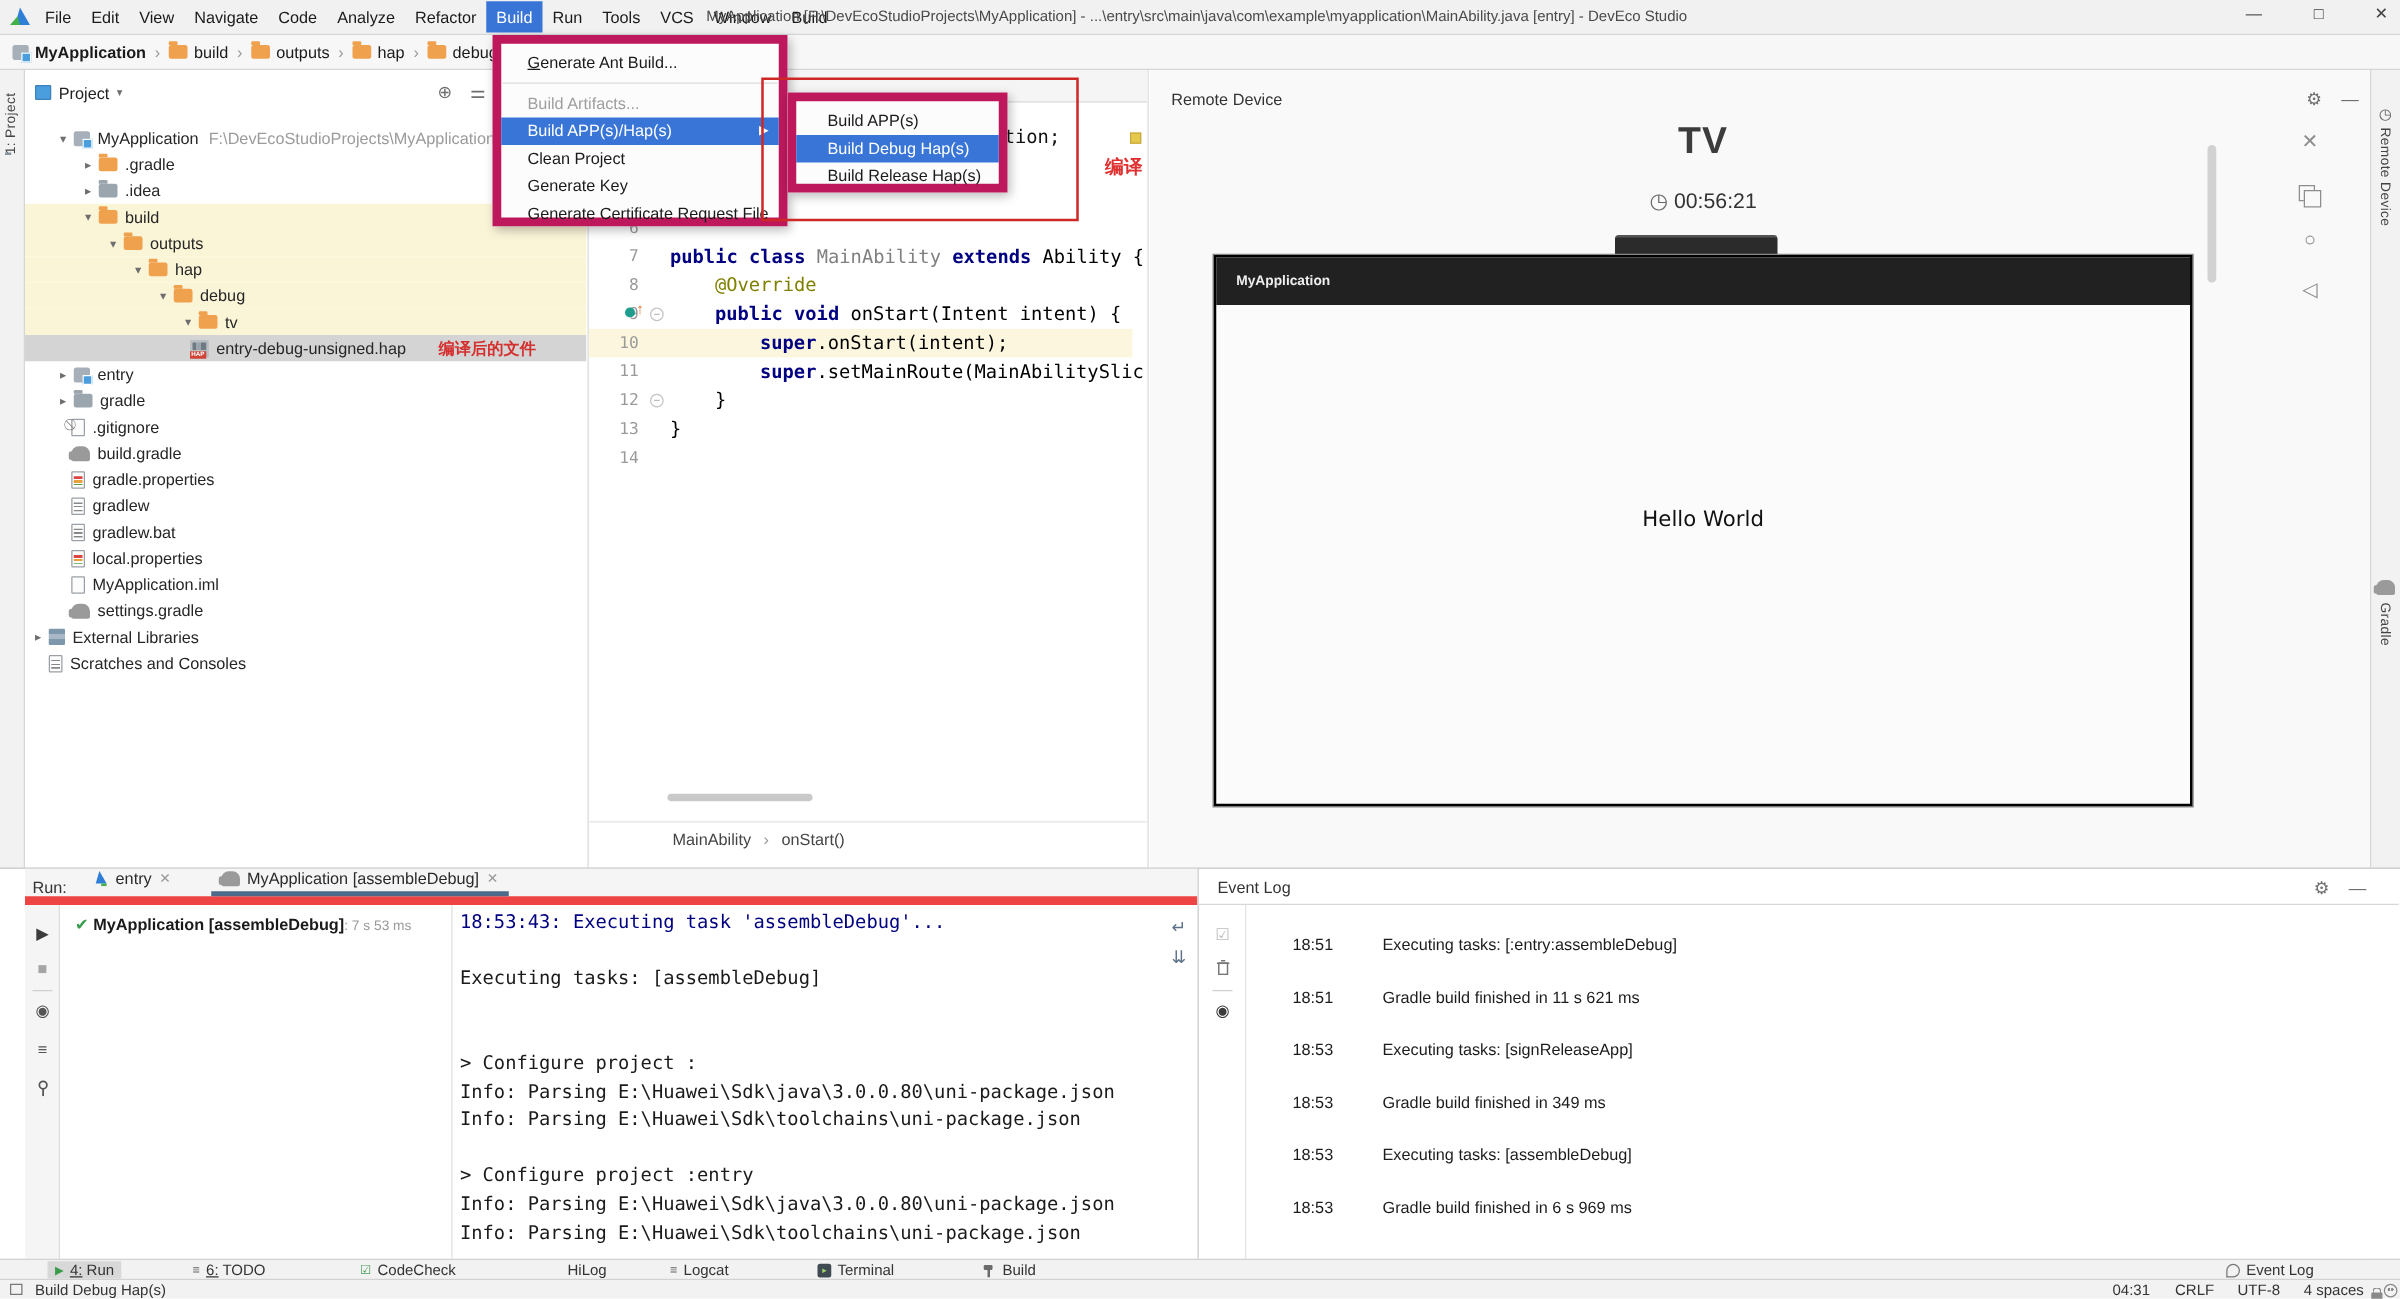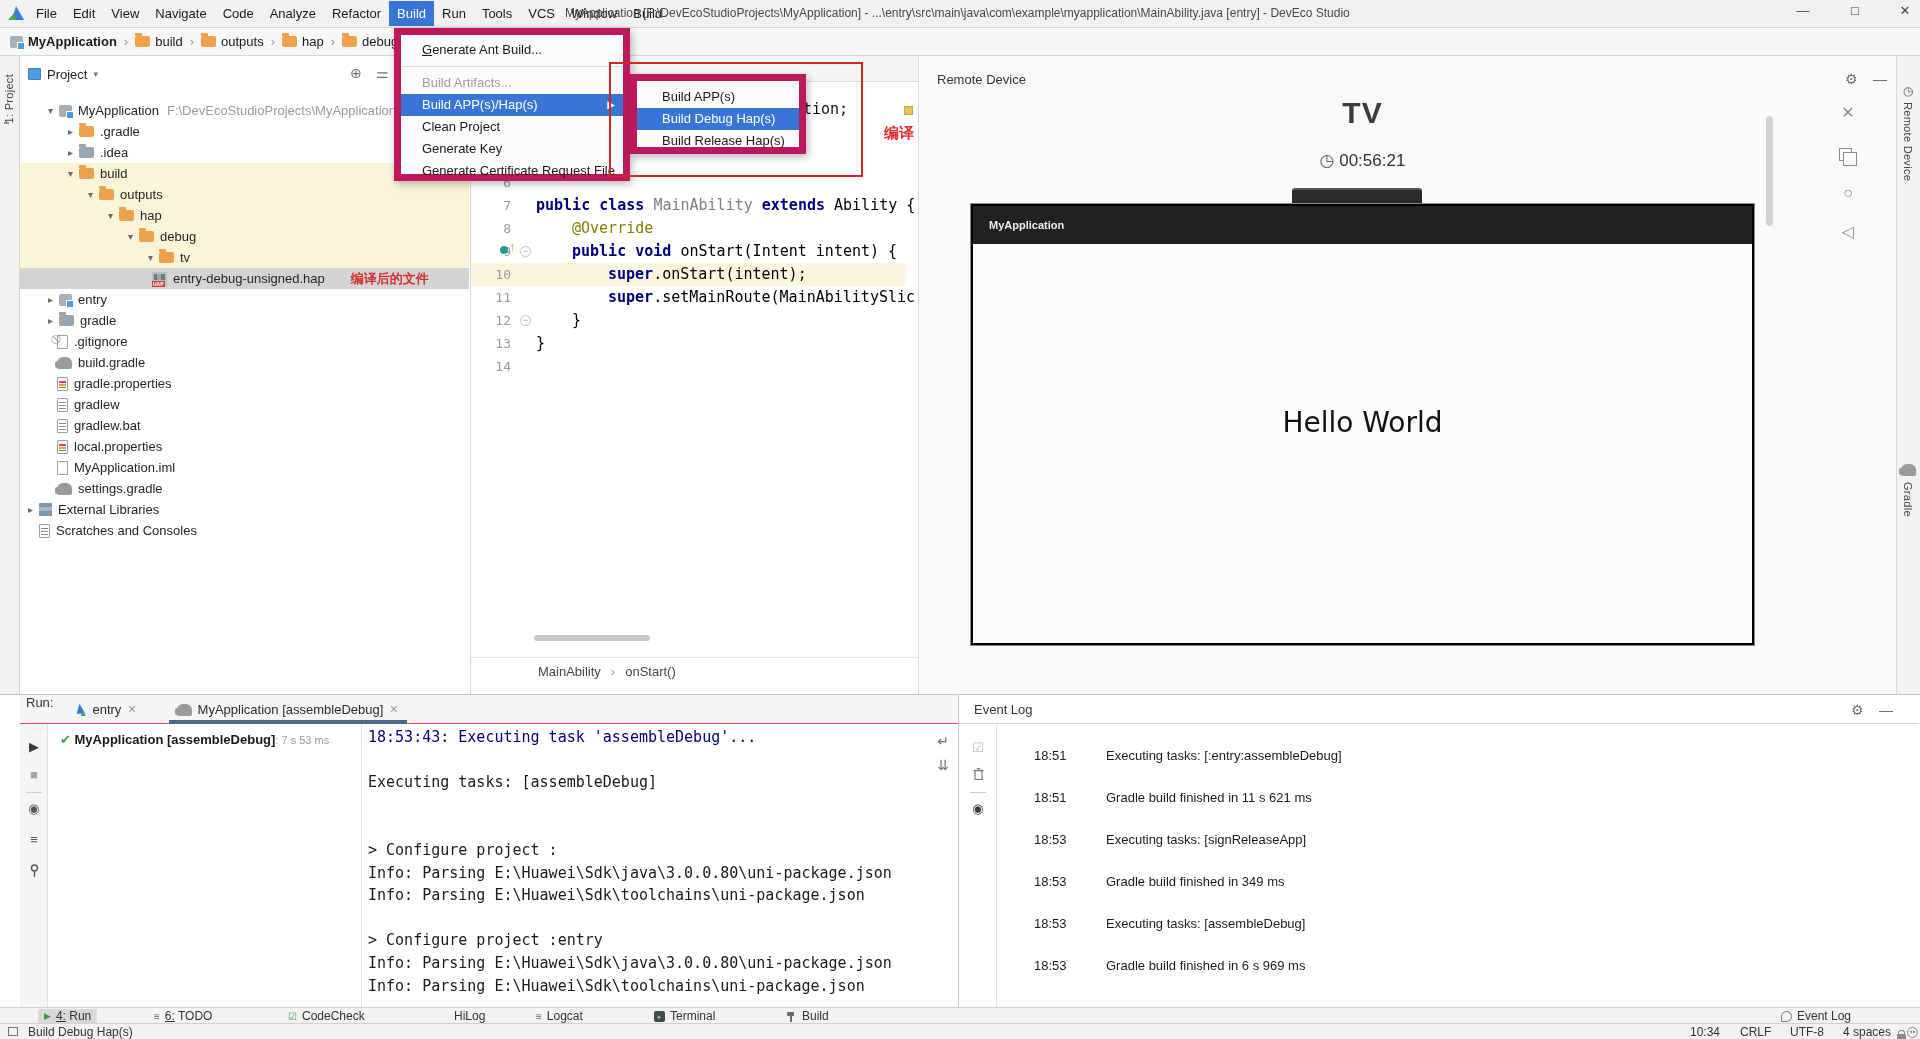--- a/index.html
+++ b/index.html
@@ -96,32 +96,32 @@
   #red-note{left:884px;top:124px;color:#e03030;font-weight:bold;font-size:15px;z-index:61}
 
   
   #remote{left:920px;top:56px;width:976px;height:638px;background:#f9f9f9}
   #remote-hdr{left:17px;top:16px;font-size:13px;color:#333}
   #tv-title{left:51px;top:40px;width:783px;text-align:center;font-size:30px;font-weight:bold;color:#3c3c3c;letter-spacing:1px}
   #tv-timer{left:51px;top:94px;width:783px;text-align:center;font-size:17px;color:#333}
   #tv-bezel{left:372px;top:132px;width:130px;height:18px;background:#2b2b2b;border-radius:3px 3px 0 0;border-top:2px solid #555}
   #emu{left:51px;top:148px;width:783px;height:441px;background:#fbfbfb;border:2px solid #000;box-shadow:0 0 0 1px #888}
   #emu-titlebar{left:0;top:0;width:779px;height:38px;background:#212121;color:#eee;display:flex;align-items:center;padding-left:16px;font-size:11px;font-weight:bold}
-  #emu-content{left:0;top:200px;width:779px;text-align:center;font-size:28px;color:#111;font-family:"DejaVu Sans",sans-serif}
+  #emu-content{left:0;top:200px;width:779px;text-align:center;font-size:17px;color:#111;font-family:"DejaVu Sans",sans-serif}
   #remote-scroll{left:846px;top:60px;width:7px;height:110px;background:#d2d2d2;border-radius:4px}
   .devbtn{left:916px;width:24px;text-align:center;color:#8d8d8d;font-size:16px}
   #rotate-ic{left:919px;top:92px;width:13px;height:13px;border:1px solid #8d8d8d}
   #rotate-ic:after{content:"";position:absolute;left:3px;top:3px;width:12px;height:12px;border:1px solid #8d8d8d;background:#f9f9f9}
 
   
   #rightstrip{left:1896px;top:56px;width:24px;height:951px;background:#f2f2f2;border-left:1px solid #d6d6d6}
 
   
   #runpanel{left:0;top:694px;width:958px;height:313px;background:#fff;border-top:1px solid #c2c2c2}
-  #run-hdr{left:20px;top:0;width:938px;height:29px;background:#f5f5f5;border-bottom:1px solid #ef4444;display:flex;align-items:flex-start}
+  #run-hdr{left:20px;top:0;width:938px;height:29px;background:#f5f5f5;border-bottom:7px solid #ef4444;display:flex;align-items:flex-end}
   .runtab{display:flex;align-items:center;gap:6px;padding:0 10px;height:29px;font-size:13px;color:#2a2a2a;position:relative}
   .tab-underline{position:absolute;left:2px;bottom:0;right:2px;height:4px;background:#4d6b89}
   .tabx{color:#9a9a9a;font-size:11px}
   #run-strip{left:20px;top:29px;width:28px;height:284px;background:#f5f5f5;border-right:1px solid #dedede}
   .rsic{left:0;width:28px;text-align:center;color:#555;font-size:13px}
   #run-tree{left:48px;top:29px;width:313px;height:284px}
   #run-node{left:12px;top:8px;white-space:nowrap;font-size:13px}
   #run-vdiv{left:361px;top:29px;width:1px;height:284px;background:#e0e0e0}
   #console{left:368px;top:31px;width:562px;height:278px;overflow:hidden;font-family:"DejaVu Sans Mono",monospace;font-size:15px;line-height:22.6px;white-space:pre}
   .navy{color:#000080}
@@ -560,19 +560,19 @@
   </div>
   <div class="abs twitem" style="left:1775px">
     <span class="balloon"></span>
     <span>Event Log</span>
   </div>
 </div>
 
 <div class="abs" id="statusbar">
   <span class="abs sb" style="left:8px;top:3px;width:10px;height:9px;border:1px solid #777"></span>
   <span class="abs sb" style="left:28px">Build Debug Hap(s)</span>
-  <span class="abs sb" style="left:1690px">10:34</span>
+  <span class="abs sb" style="left:1690px">04:31</span>
   <span class="abs sb" style="left:1740px">CRLF</span>
   <span class="abs sb" style="left:1790px">UTF-8</span>
   <span class="abs sb" style="left:1843px">4 spaces</span>
   <span class="abs lock-ic" style="left:1897px;top:6px"></span>
   <span class="abs face-ic" style="left:1907px;top:3px"></span>
 </div>
 
 </body></html>

